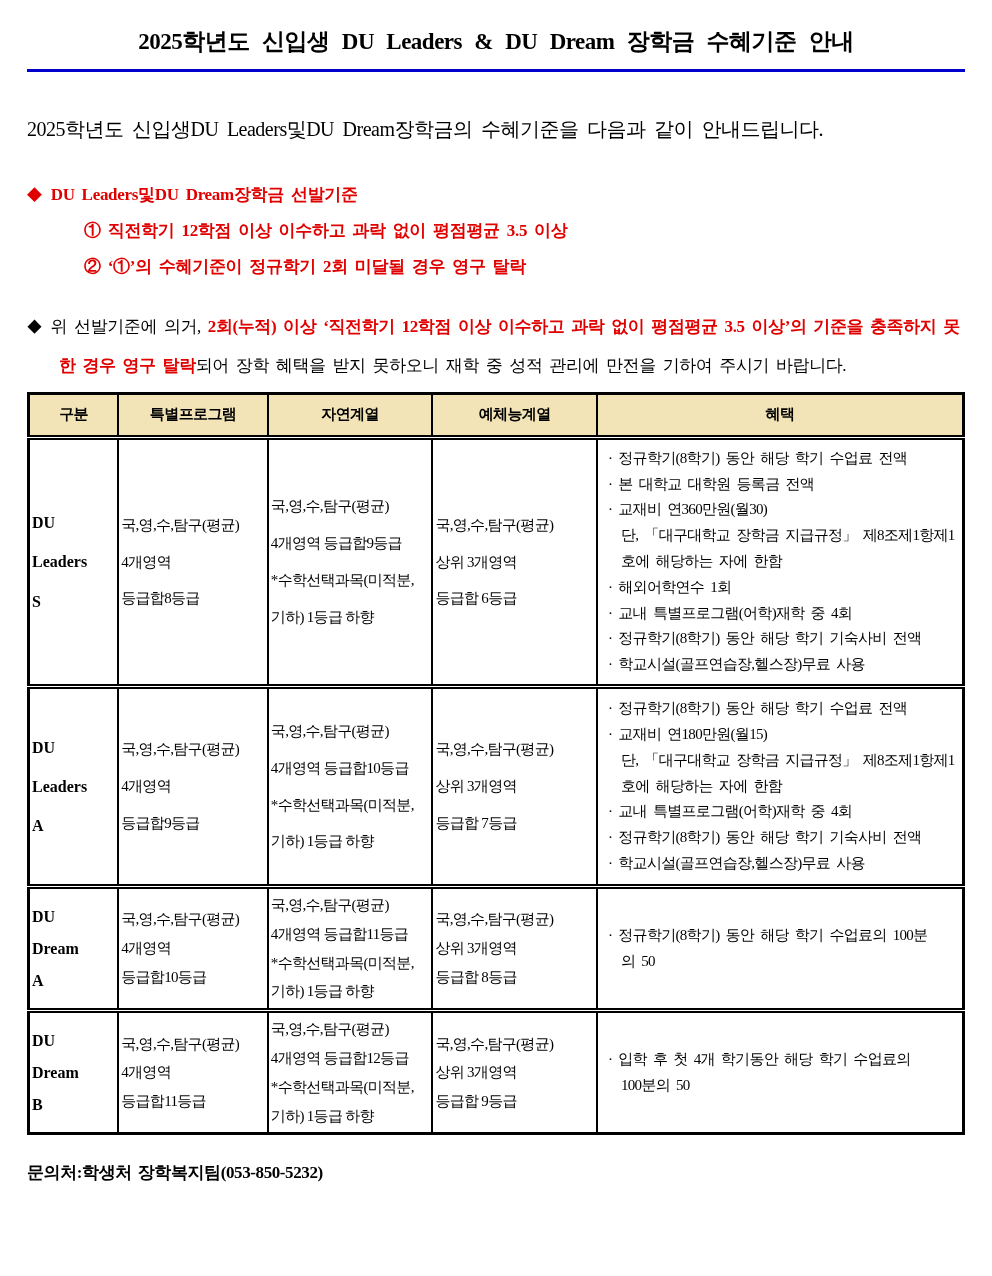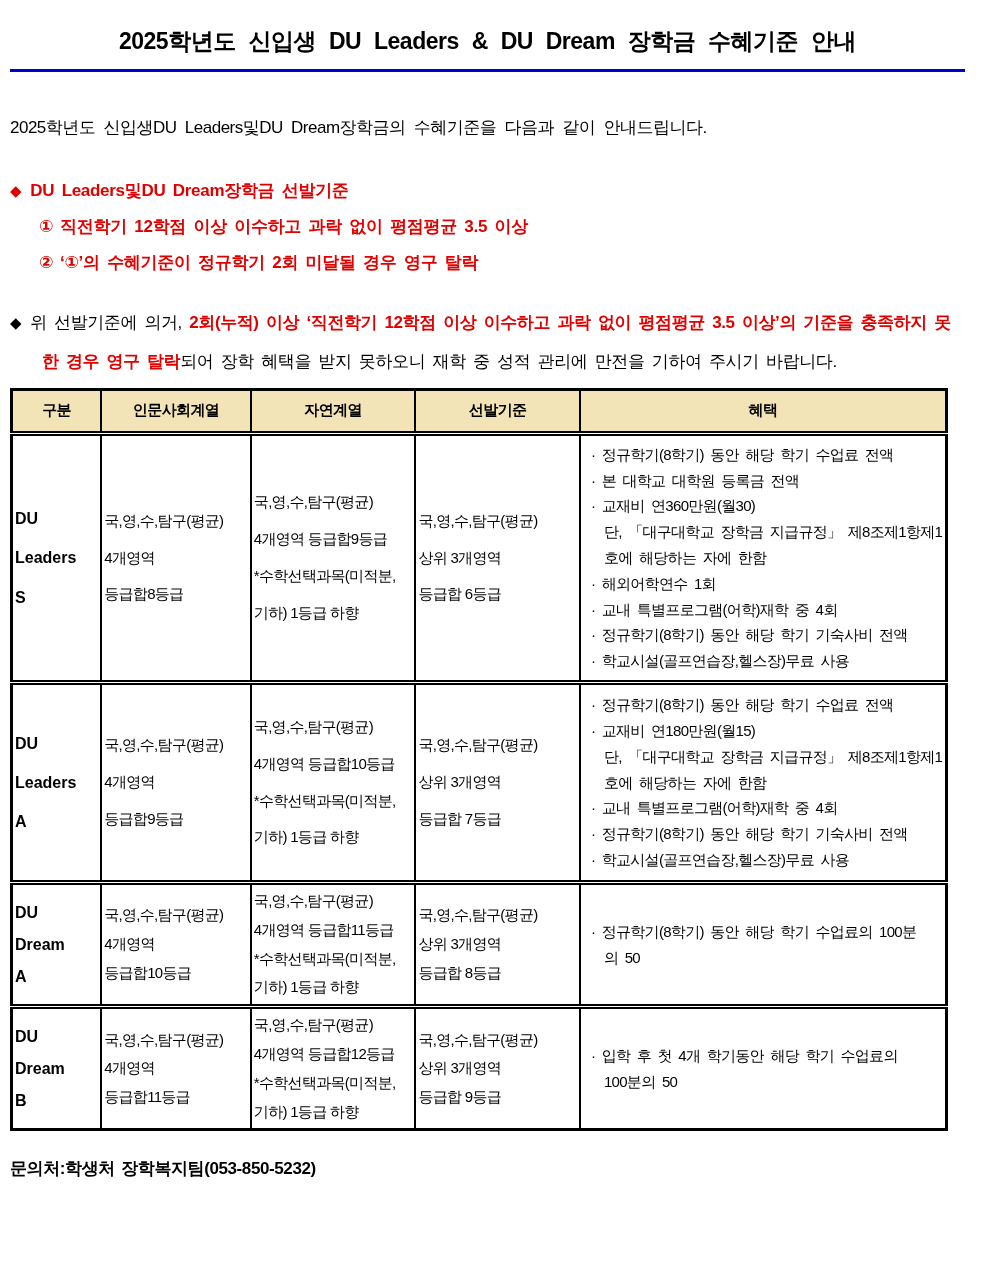--- a/index.html
+++ b/index.html
@@ -10,53 +10,53 @@
   }
   * { box-sizing: border-box; }
   html, body { margin: 0; padding: 0; }
   body {
     width: 992px; height: 1276px;
     background: #ffffff;
     color: var(--ink);
     font-family: "Liberation Sans", "DejaVu Sans", sans-serif;
     overflow: hidden;
   }
-  .page { padding: 26px 27px 0 10px; }
+  .page { padding: 26px 27px 0 27px; font-family: Liberation Serif, serif; }
 
   
   h1.title {
     margin: 0;
     font-size: 23px;
     font-weight: bold;
     text-align: center;
     letter-spacing: -0.5px;
     word-spacing: 7px;
   }
   .title-rule { border: 0; border-top: 3px solid var(--rule-blue); margin: 12px 0 0 0; }
 
   
   .intro {
     margin: 44px 0 0 0;
-    font-size: 17px;
+    font-size: 20px;
     letter-spacing: -0.5px;
     word-spacing: 4px;
   }
 
   
   .sec-head {
     margin: 40px 0 0 0;
     font-size: 17px;
     font-weight: bold;
     color: var(--red);
     word-spacing: 3px;
     letter-spacing: -0.3px;
   }
   .sec-head .diamond { font-size: 15px; margin-right: 9px; }
   .crit-item {
-    margin: 13px 0 0 29px;
+    margin: 13px 0 0 57px;
     font-size: 17px;
     font-weight: bold;
     color: var(--red);
     word-spacing: 3px;
     letter-spacing: -0.3px;
   }
   .crit-item .num { margin-right: 7px; }
 
   
   .notice {
@@ -159,23 +159,23 @@
     <colgroup>
       <col style="width:9.6%">
       <col style="width:16%">
       <col style="width:17.6%">
       <col style="width:17.6%">
       <col style="width:39.2%">
     </colgroup>
     <thead>
       <tr>
           <th>구분</th>
-          <th>인문사회계열</th>
+          <th>특별프로그램</th>
           <th>자연계열</th>
-          <th>선발기준</th>
+          <th>예체능계열</th>
           <th>혜택</th>
         </tr>
     </thead>
     <tbody>
         <tr>
           <td class="grade">
             <div class="cell-line">DU</div>
             <div class="cell-line">Leaders</div>
             <div class="cell-line">S</div>
           </td>

